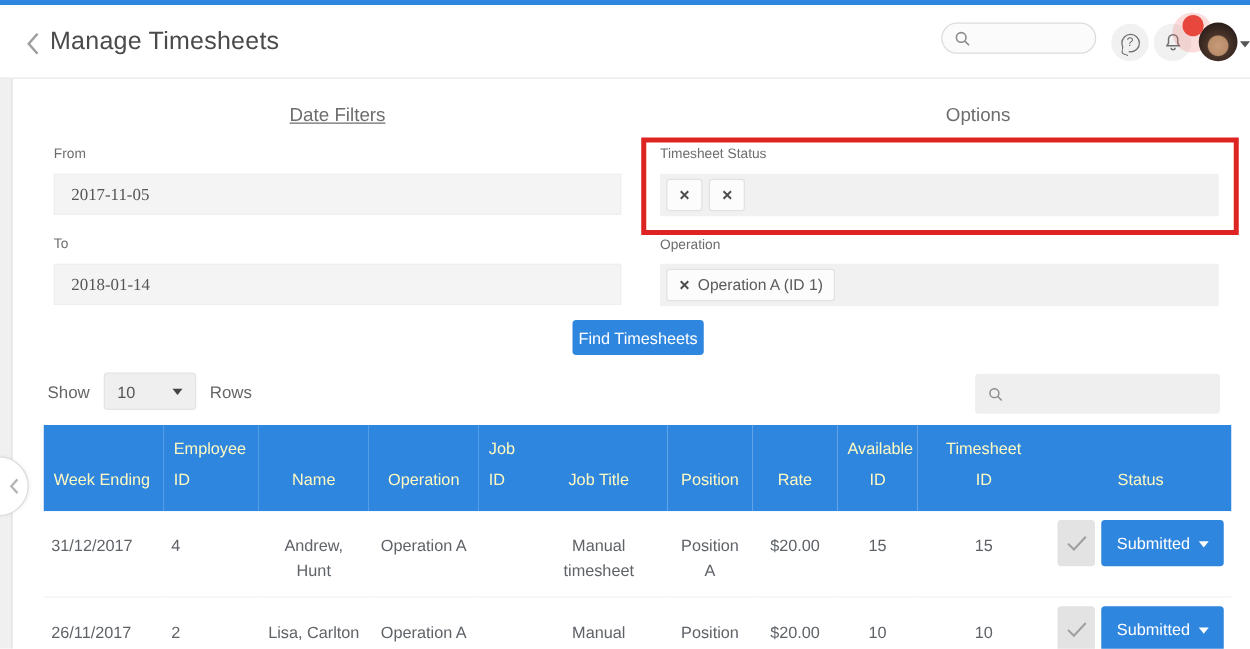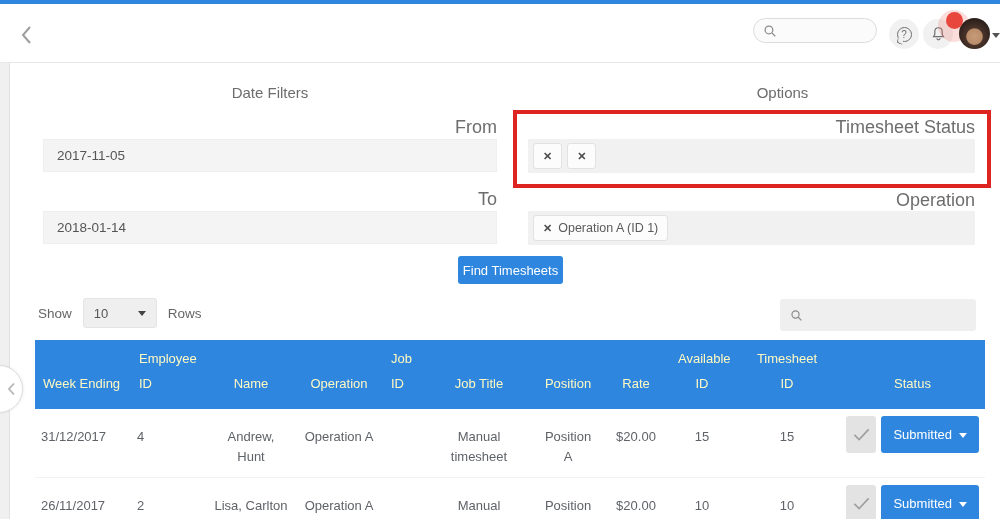--- a/index.html
+++ b/index.html
@@ -24,28 +24,28 @@
   .bubble { width:15px; height:15px; border:1.5px solid #6f6f6f; border-radius:50%; font-size:10px; color:#6f6f6f; display:flex; align-items:center; justify-content:center; position:relative; }
   .bubble::after { content:""; position:absolute; left:-1px; bottom:-3px; width:5px; height:5px; border-left:1.5px solid #6f6f6f; border-bottom:1.5px solid #6f6f6f; transform:rotate(20deg) skew(10deg); background:#f1f1f1; border-radius:0 0 0 3px; }
 
   
   .left-strip { position:absolute; top:63px; left:0; width:10px; height:456px; background:#f0f0f0; border-right:1px solid #e2e2e2; }
   .panel-toggle { position:absolute; top:365px; left:-25px; width:48px; height:48px; border-radius:50%; background:#fff; border:1px solid #ddd; box-shadow:1px 0 3px rgba(0,0,0,.06); z-index:8; cursor:pointer; }
   .panel-toggle svg { position:absolute; right:6px; top:16px; }
 
   
   .sec-title { position:absolute; font-size:15px; color:#6d6d6d; text-align:center; }
-  .fld-label { position:absolute; font-size:18px; color:#6d6d6d; text-align:right; }
-  .t-datefilters { top:84px; left:43px; width:454px; }
+  .fld-label { position:absolute; font-size:11px; color:#6d6d6d; text-align:left; }
+  .t-datefilters { top:84px; left:43px; width:454px;text-decoration:underline; }
   .t-options { top:84px; left:559px; width:447px; }
   .l-from { top:117px; left:43px; width:454px; }
   .l-status { top:117px; left:528px; width:447px; }
   .l-to { top:189px; left:43px; width:454px; }
   .l-operation { top:190px; left:528px; width:447px; }
-  .date-input { position:absolute; height:33px; width:454px; left:43px; background:#f4f4f4; border:1px solid #efefef; color:#555; font-size:13.5px; padding-left:13px; font-family:Liberation Sans, sans-serif; outline:none; }
+  .date-input { position:absolute; height:33px; width:454px; left:43px; background:#f4f4f4; border:1px solid #efefef; color:#555; font-size:13.5px; padding-left:13px; font-family:Liberation Serif, serif; outline:none; }
   .i-from { top:139px; }
   .i-to { top:211px; }
   .tag-field { position:absolute; left:528px; width:447px; height:34px; background:#f1f1f1; display:flex; align-items:center; gap:5px; padding-left:5px; }
   .f-status { top:139px; }
   .f-operation { top:211px; }
   .chip { background:#fcfcfc; border:1px solid #e2e2e2; border-radius:3px; height:26px; display:flex; align-items:center; gap:6px; padding:0 9px; font-size:12.5px; color:#5a5a5a; cursor:pointer; white-space:nowrap; }
   .chip .x { font-size:11px; font-weight:bold; color:#4d4d4d; cursor:pointer; }
   .annotation-box { position:absolute; left:513px; top:110px; width:478px; height:78px; border:4px solid #dd2420; z-index:9; pointer-events:none; }
   .find-btn { position:absolute; left:458px; top:256px; width:105px; height:28px; background:#2e86de; border:none; border-radius:3px; color:#fff; font-size:13px; font-family:"Liberation Sans",sans-serif; cursor:pointer; }
 
@@ -74,20 +74,21 @@
 </head>
 <body>
 
 <div class="top-strip"></div>
 <div class="app-header">
   <div class="back-btn">
     <svg width="13" height="20" viewBox="0 0 13 20">
         <polyline points="10,2 3,10 10,18" fill="none" stroke="#9e9e9e" stroke-width="2"></polyline>
       </svg>
   </div>
+  <div class="page-title">Manage Timesheets</div>
   <div class="hdr-search">
     <svg width="14" height="14" viewBox="0 0 20 20">
         <circle cx="8.5" cy="8.5" r="5.5" fill="none" stroke="#8b8b8b" stroke-width="1.8"></circle>
         <line x1="12.7" y1="12.7" x2="17.5" y2="17.5" stroke="#8b8b8b" stroke-width="1.8"></line>
       </svg>
     <input type="text" placeholder="" style="">
   </div>
   <div class="icon-circle help-circle">
     <span class="bubble">?</span>
   </div>

